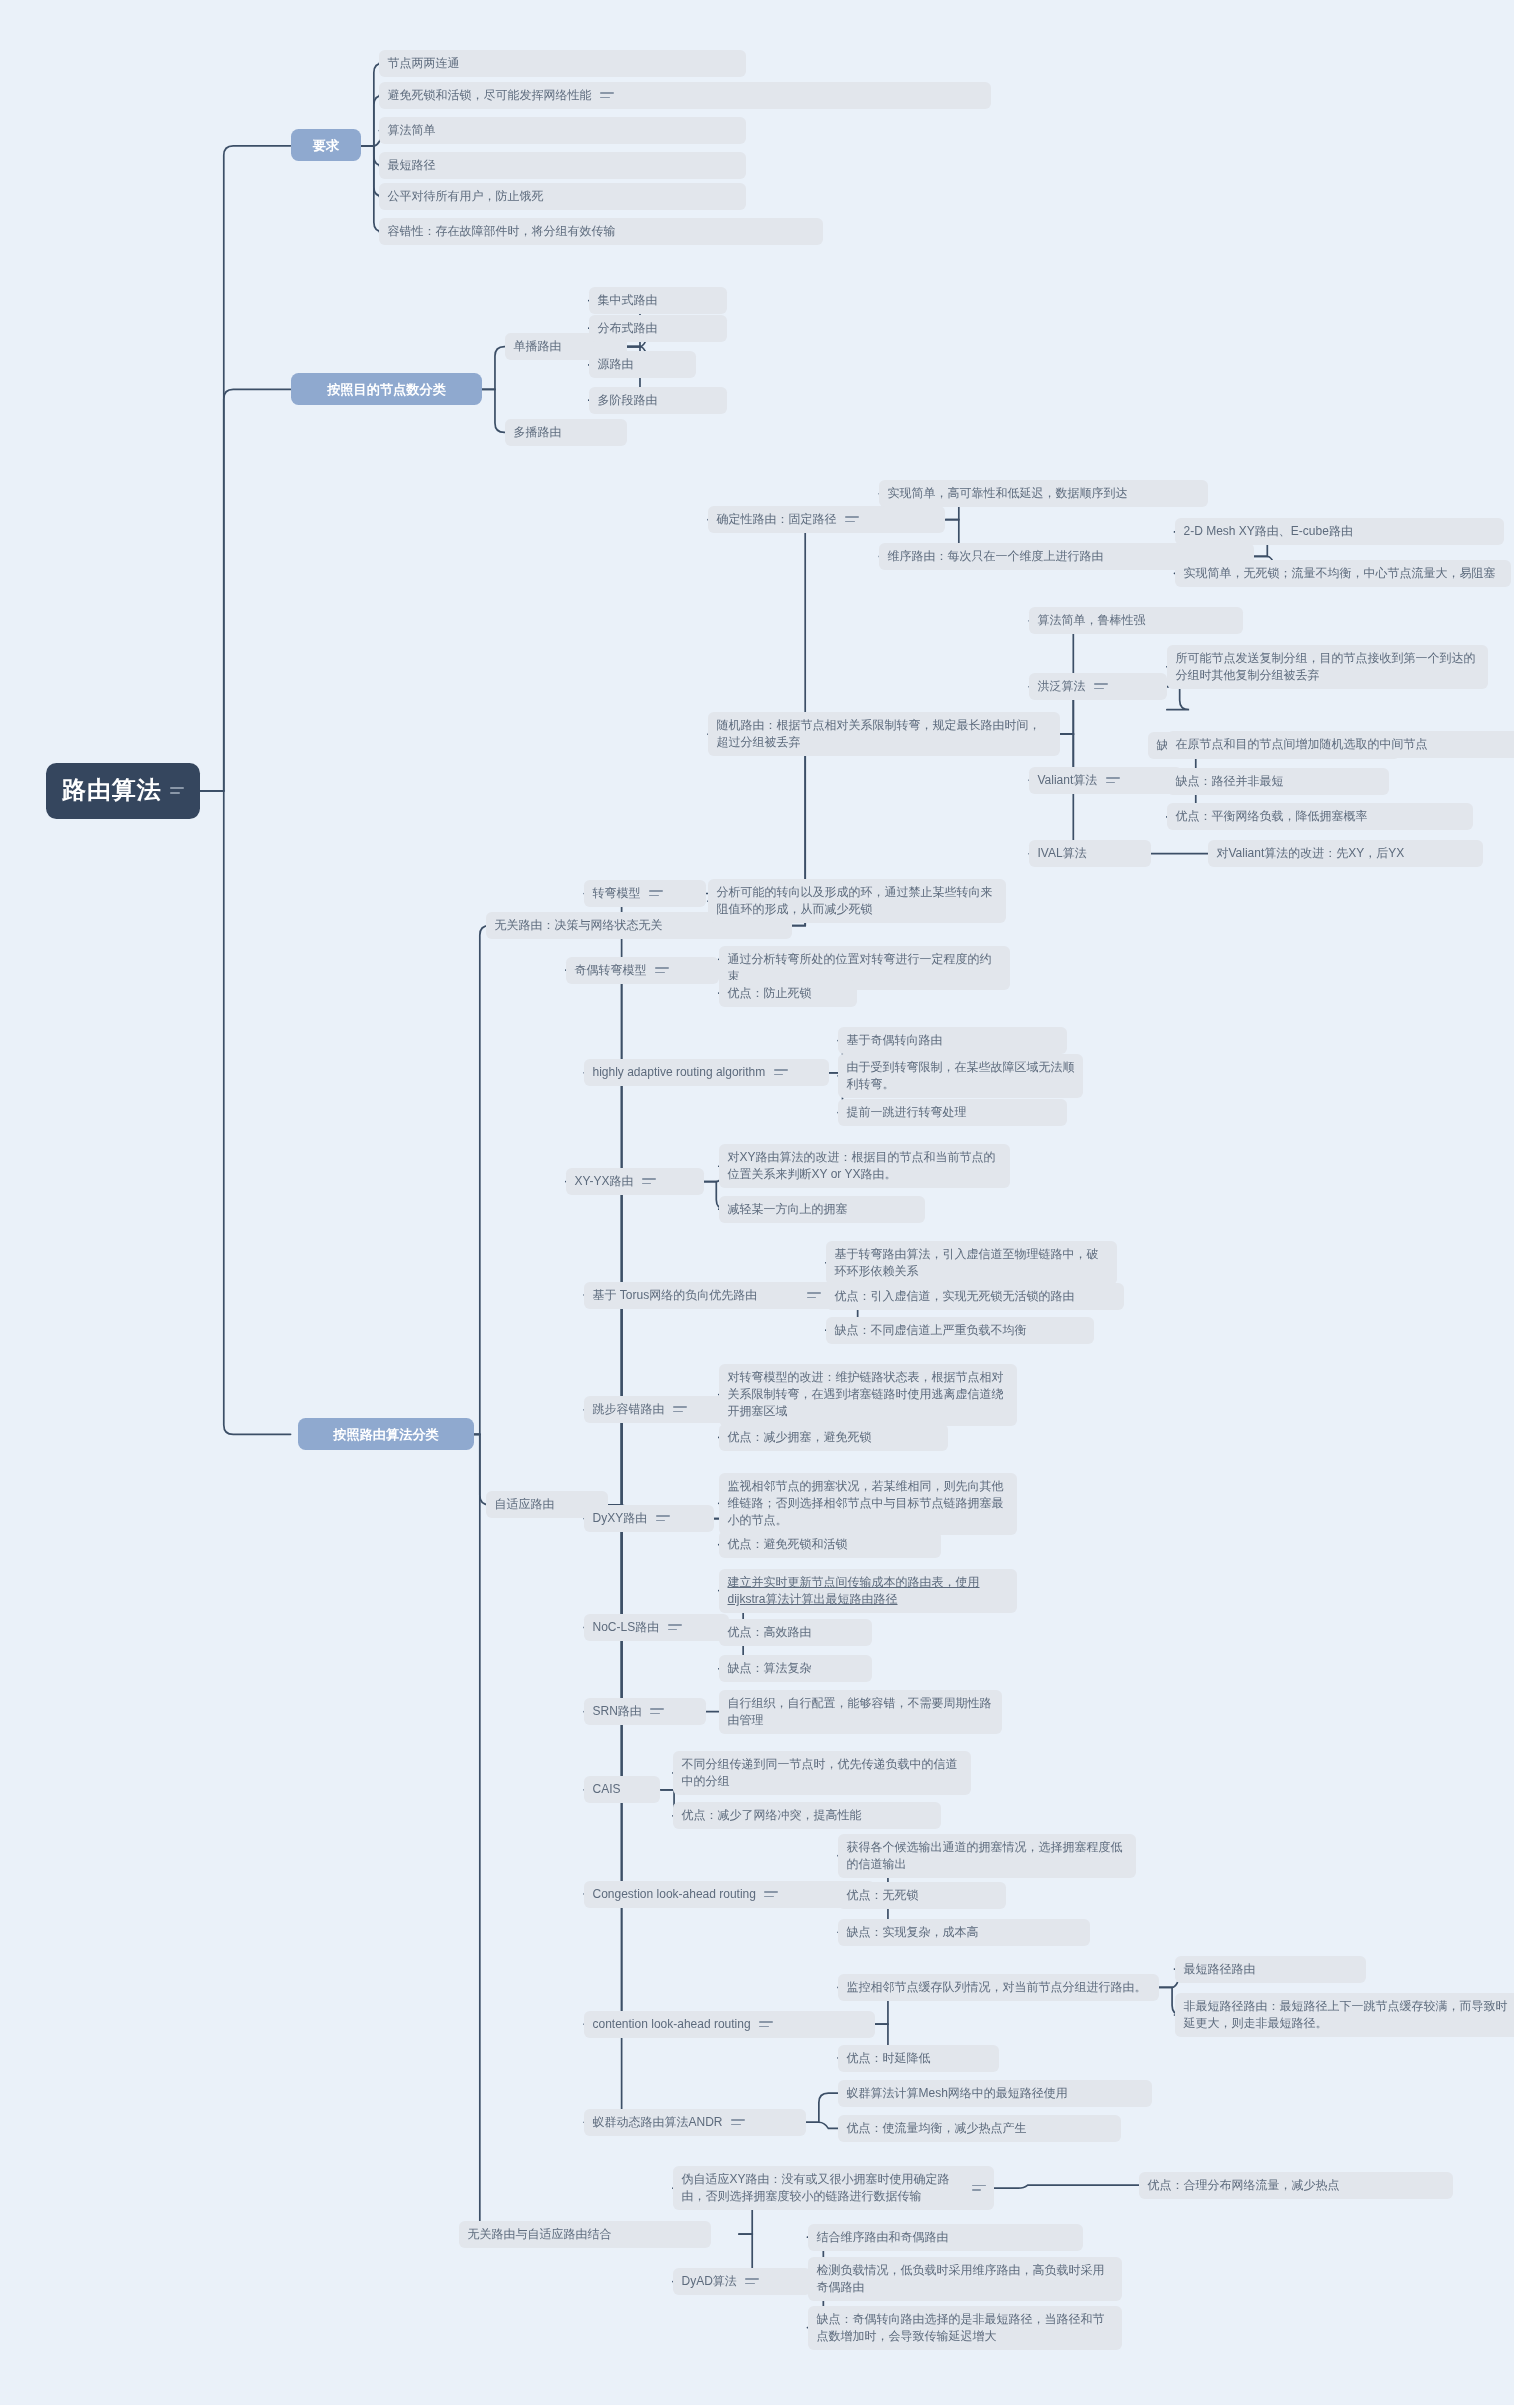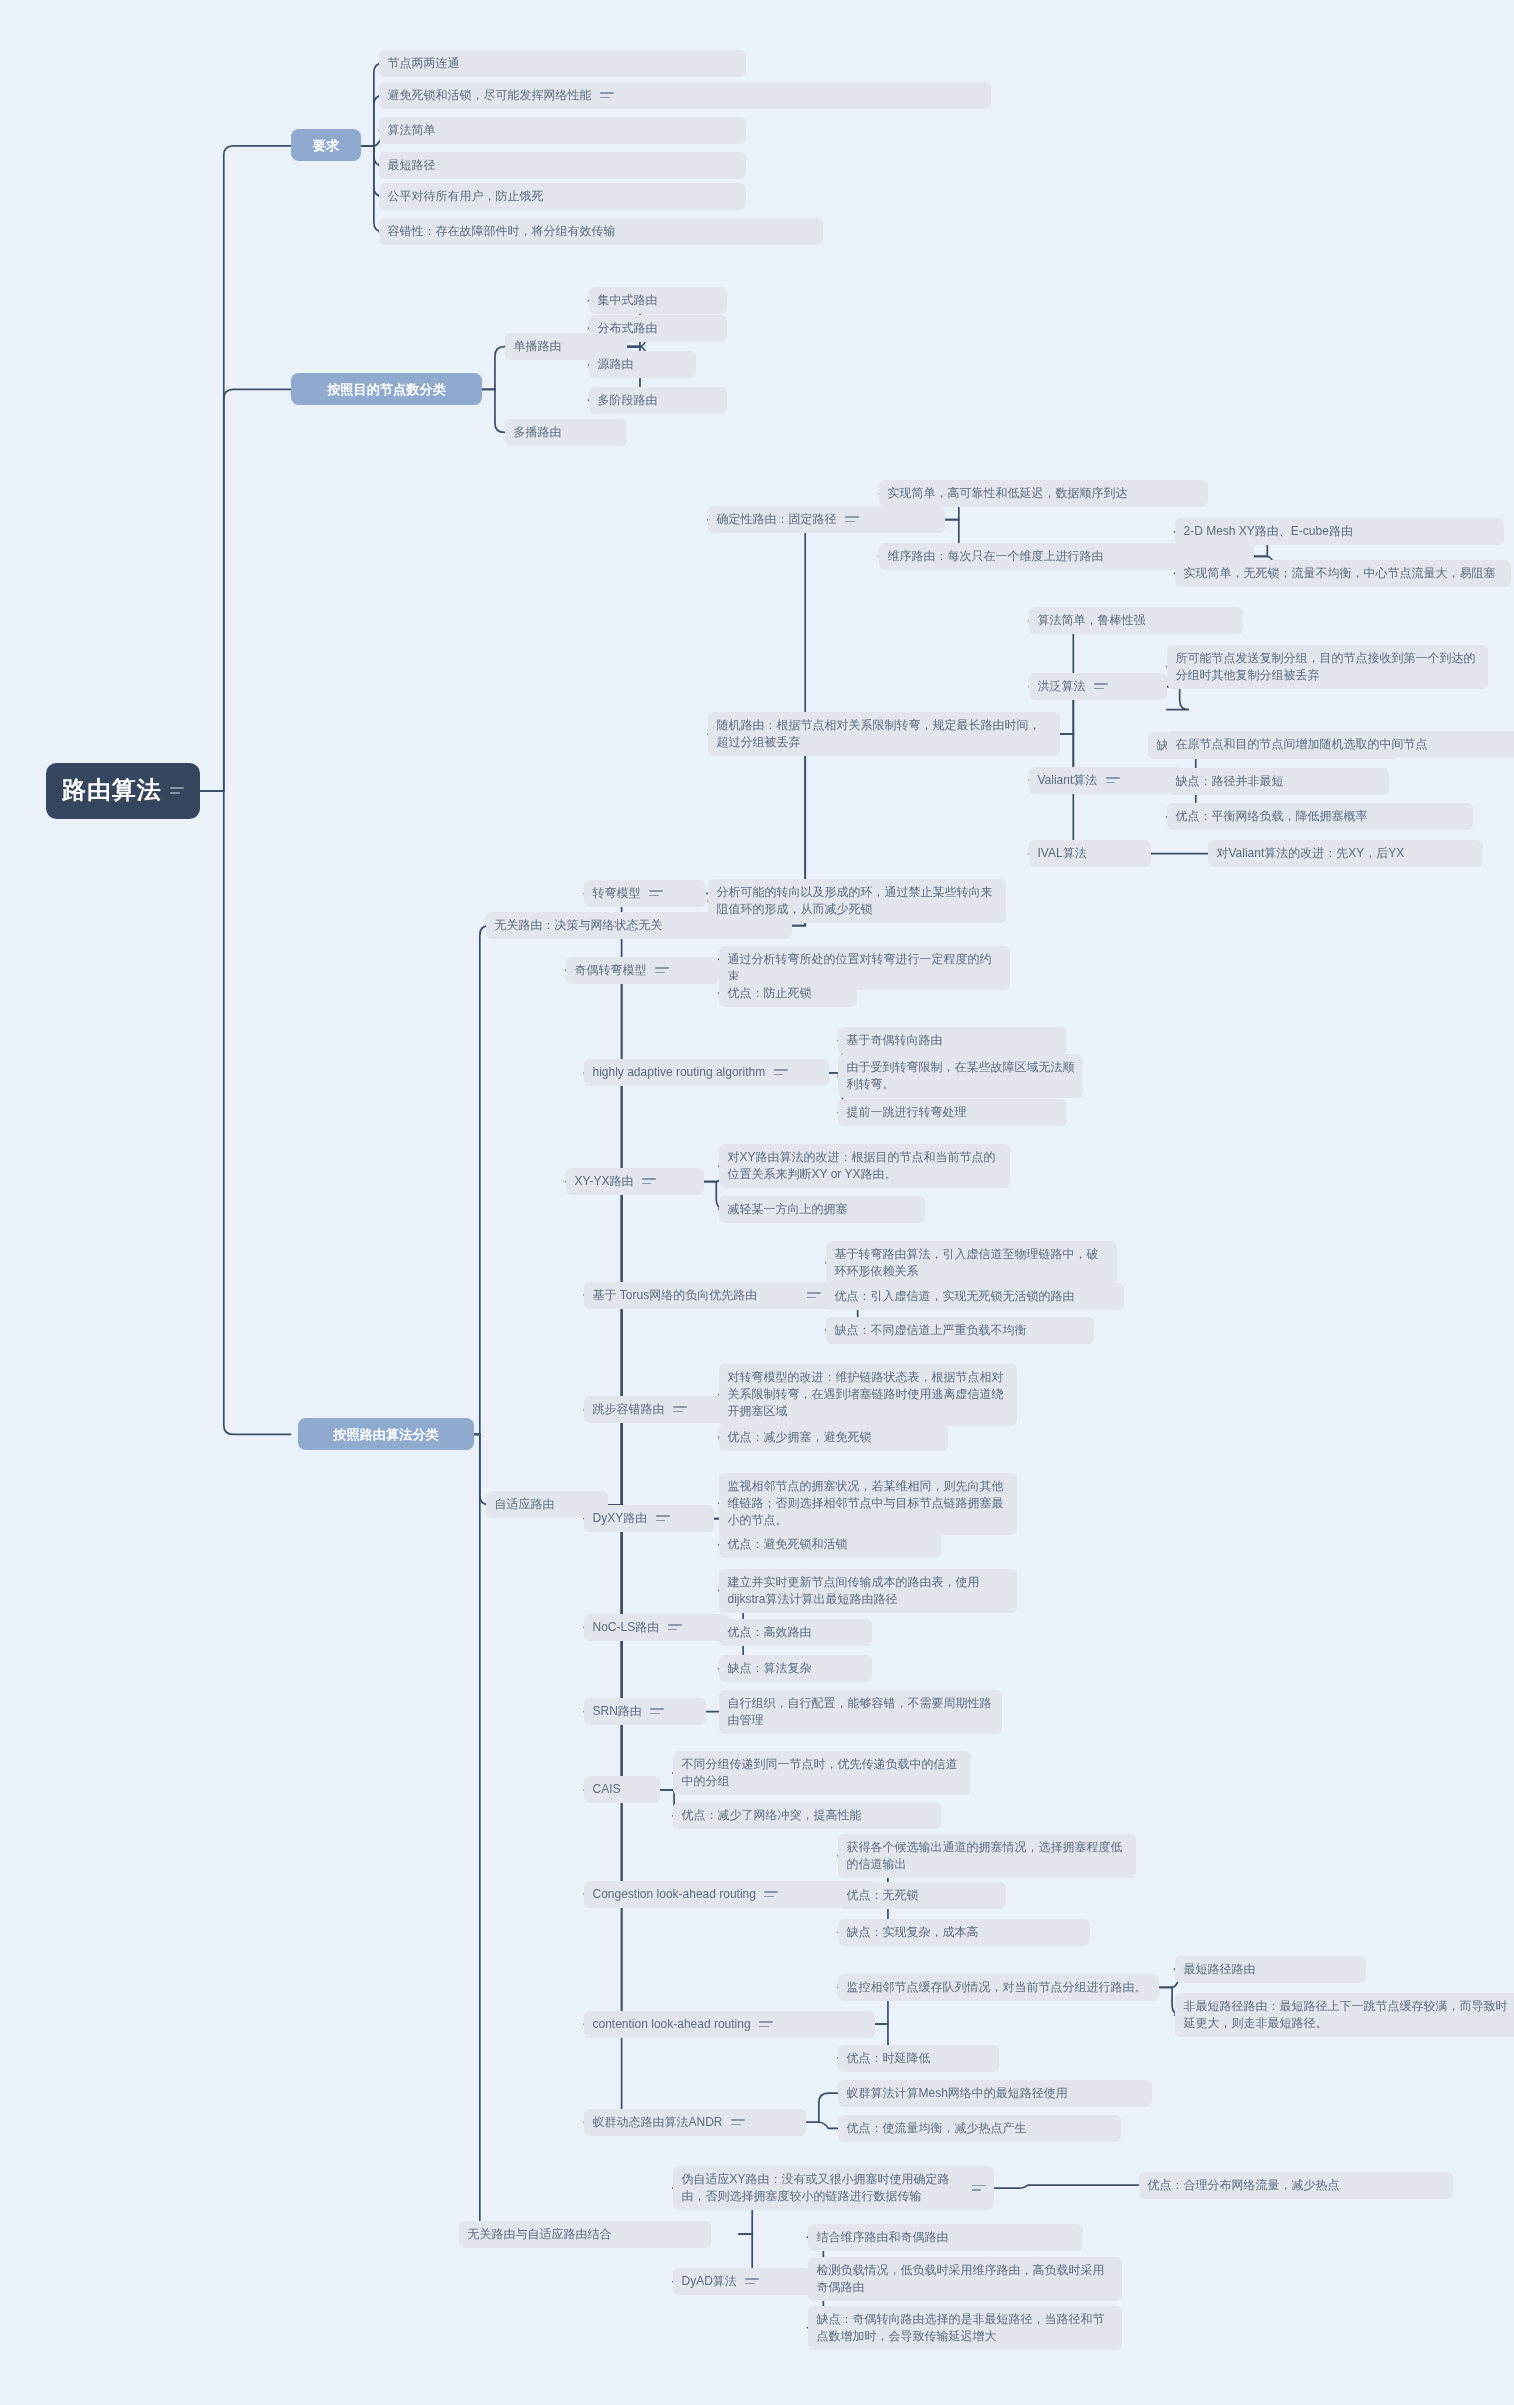--- a/index.html
+++ b/index.html
@@ -202,21 +202,21 @@
     <div class="node lvx" style="left: 826px; width: 291px; top: 1241px;"><span class="txt">基于转弯路由算法，引入虚信道至物理链路中，破环环形依赖关系</span></div>
     <div class="node lvx" style="left: 826px; width: 298px; top: 1283px;"><span class="txt">优点：引入虚信道，实现无死锁无活锁的路由</span></div>
     <div class="node lvx" style="left: 826px; width: 268px; top: 1317px;"><span class="txt">缺点：不同虚信道上严重负载不均衡</span></div>
     <div class="node lvx" style="left: 584px; width: 161px; top: 1396px;"><span class="txt">跳步容错路由</span><span class="note"><i></i><i></i></span></div>
     <div class="node lvx" style="left: 719px; width: 298px; top: 1364px;"><span class="txt">对转弯模型的改进：维护链路状态表，根据节点相对关系限制转弯，在遇到堵塞链路时使用逃离虚信道绕开拥塞区域</span></div>
     <div class="node lvx" style="left: 719px; width: 229px; top: 1424px;"><span class="txt">优点：减少拥塞，避免死锁</span></div>
     <div class="node lvx" style="left: 584px; width: 130px; top: 1505px;"><span class="txt">DyXY路由</span><span class="note"><i></i><i></i></span></div>
     <div class="node lvx" style="left: 719px; width: 298px; top: 1473px;"><span class="txt">监视相邻节点的拥塞状况，若某维相同，则先向其他维链路；否则选择相邻节点中与目标节点链路拥塞最小的节点。</span></div>
     <div class="node lvx" style="left: 719px; width: 222px; top: 1531px;"><span class="txt">优点：避免死锁和活锁</span></div>
     <div class="node lvx" style="left: 584px; width: 145px; top: 1614px;"><span class="txt">NoC-LS路由</span><span class="note"><i></i><i></i></span></div>
-    <div class="node lvx" style="left: 719px; width: 298px; top: 1569px;"><span class="txt">建立并实时更新节点间传输成本的路由表，使用dijkstra算法计算出最短路由路径</span></div>
+    <div class="node lvx" style="left: 719px; width: 298px; top: 1569px; text-decoration: underline;"><span class="txt">建立并实时更新节点间传输成本的路由表，使用dijkstra算法计算出最短路由路径</span></div>
     <div class="node lvx" style="left: 719px; width: 153px; top: 1619px;"><span class="txt">优点：高效路由</span></div>
     <div class="node lvx" style="left: 719px; width: 153px; top: 1655px;"><span class="txt">缺点：算法复杂</span></div>
     <div class="node lvx" style="left: 584px; width: 122px; top: 1698px;"><span class="txt">SRN路由</span><span class="note"><i></i><i></i></span></div>
     <div class="node lvx" style="left: 719px; width: 283px; top: 1690px;"><span class="txt">自行组织，自行配置，能够容错，不需要周期性路由管理</span></div>
     <div class="node lvx" style="left: 584px; width: 76px; top: 1776px;"><span class="txt">CAIS</span></div>
     <div class="node lvx" style="left: 673px; width: 298px; top: 1751px;"><span class="txt">不同分组传递到同一节点时，优先传递负载中的信道中的分组</span></div>
     <div class="node lvx" style="left: 673px; width: 268px; top: 1802px;"><span class="txt">优点：减少了网络冲突，提高性能</span></div>
     <div class="node lvx" style="left: 584px; width: 291px; top: 1881px;"><span class="txt">Congestion look-ahead routing</span><span class="note"><i></i><i></i></span></div>
     <div class="node lvx" style="left: 838px; width: 298px; top: 1834px;"><span class="txt">获得各个候选输出通道的拥塞情况，选择拥塞程度低的信道输出</span></div>
     <div class="node lvx" style="left: 838px; width: 168px; top: 1882px;"><span class="txt">优点：无死锁</span></div>

